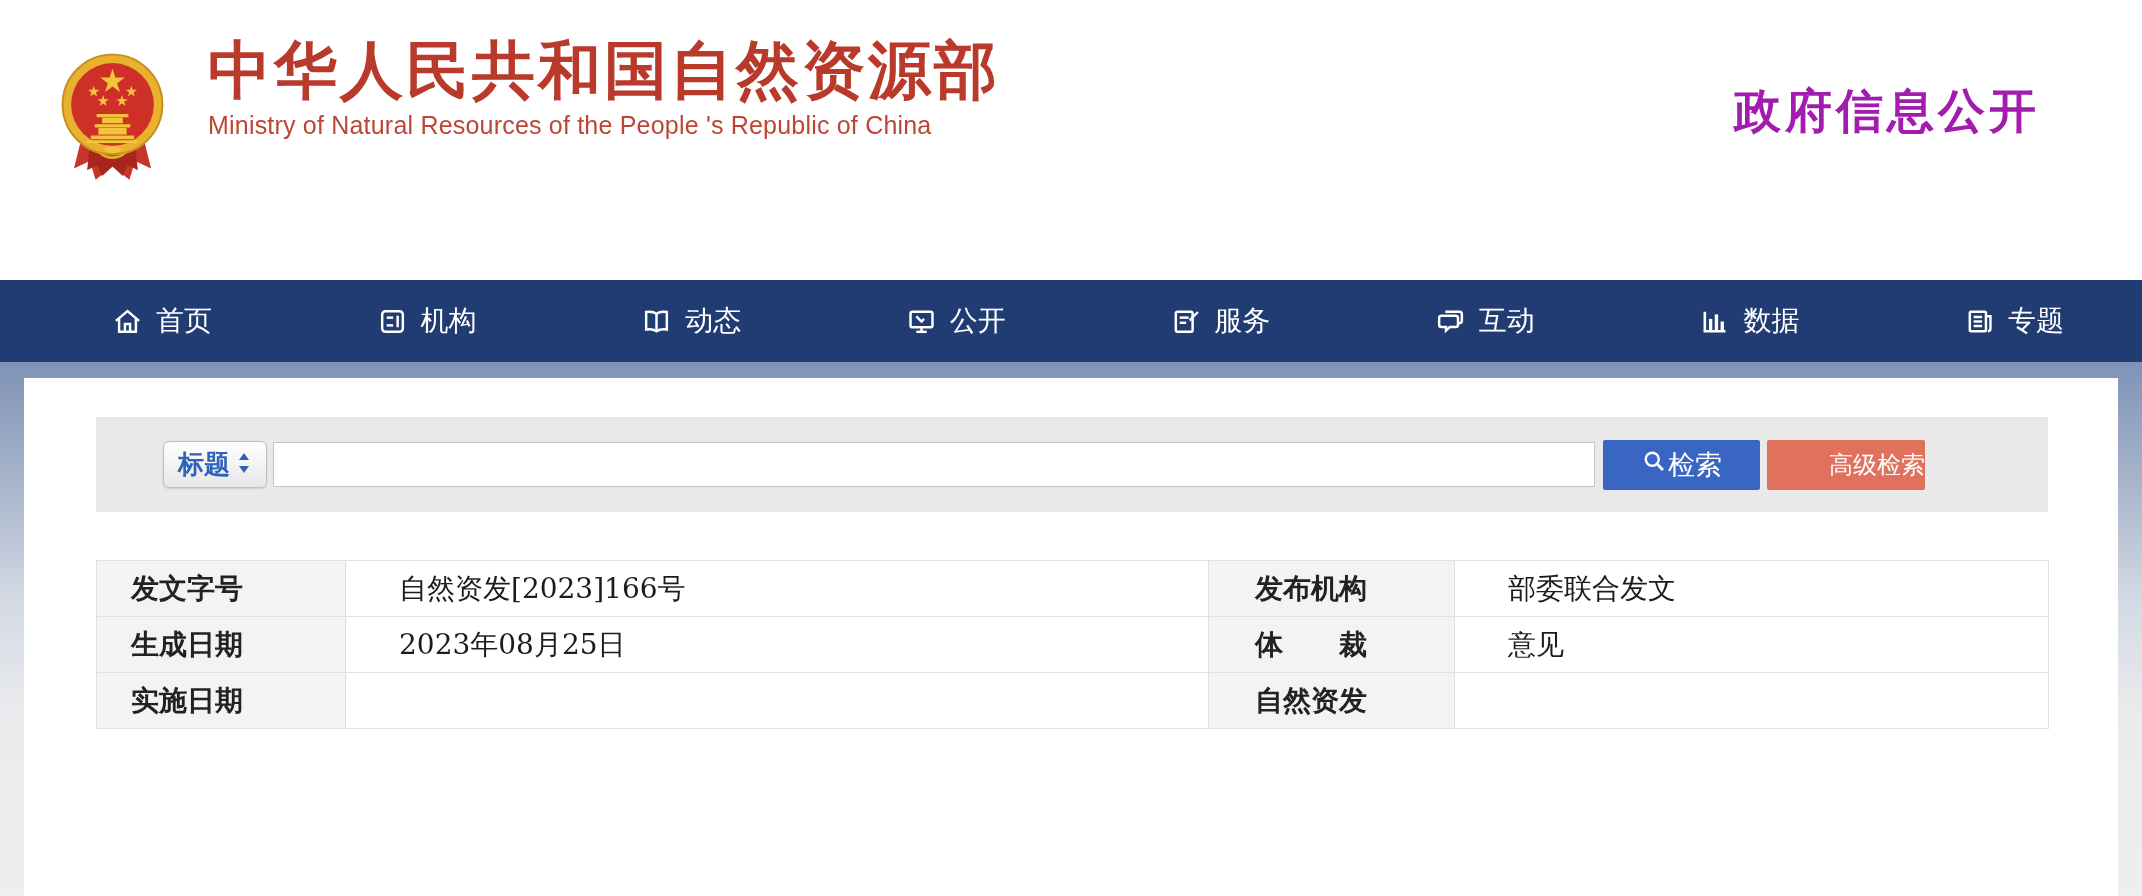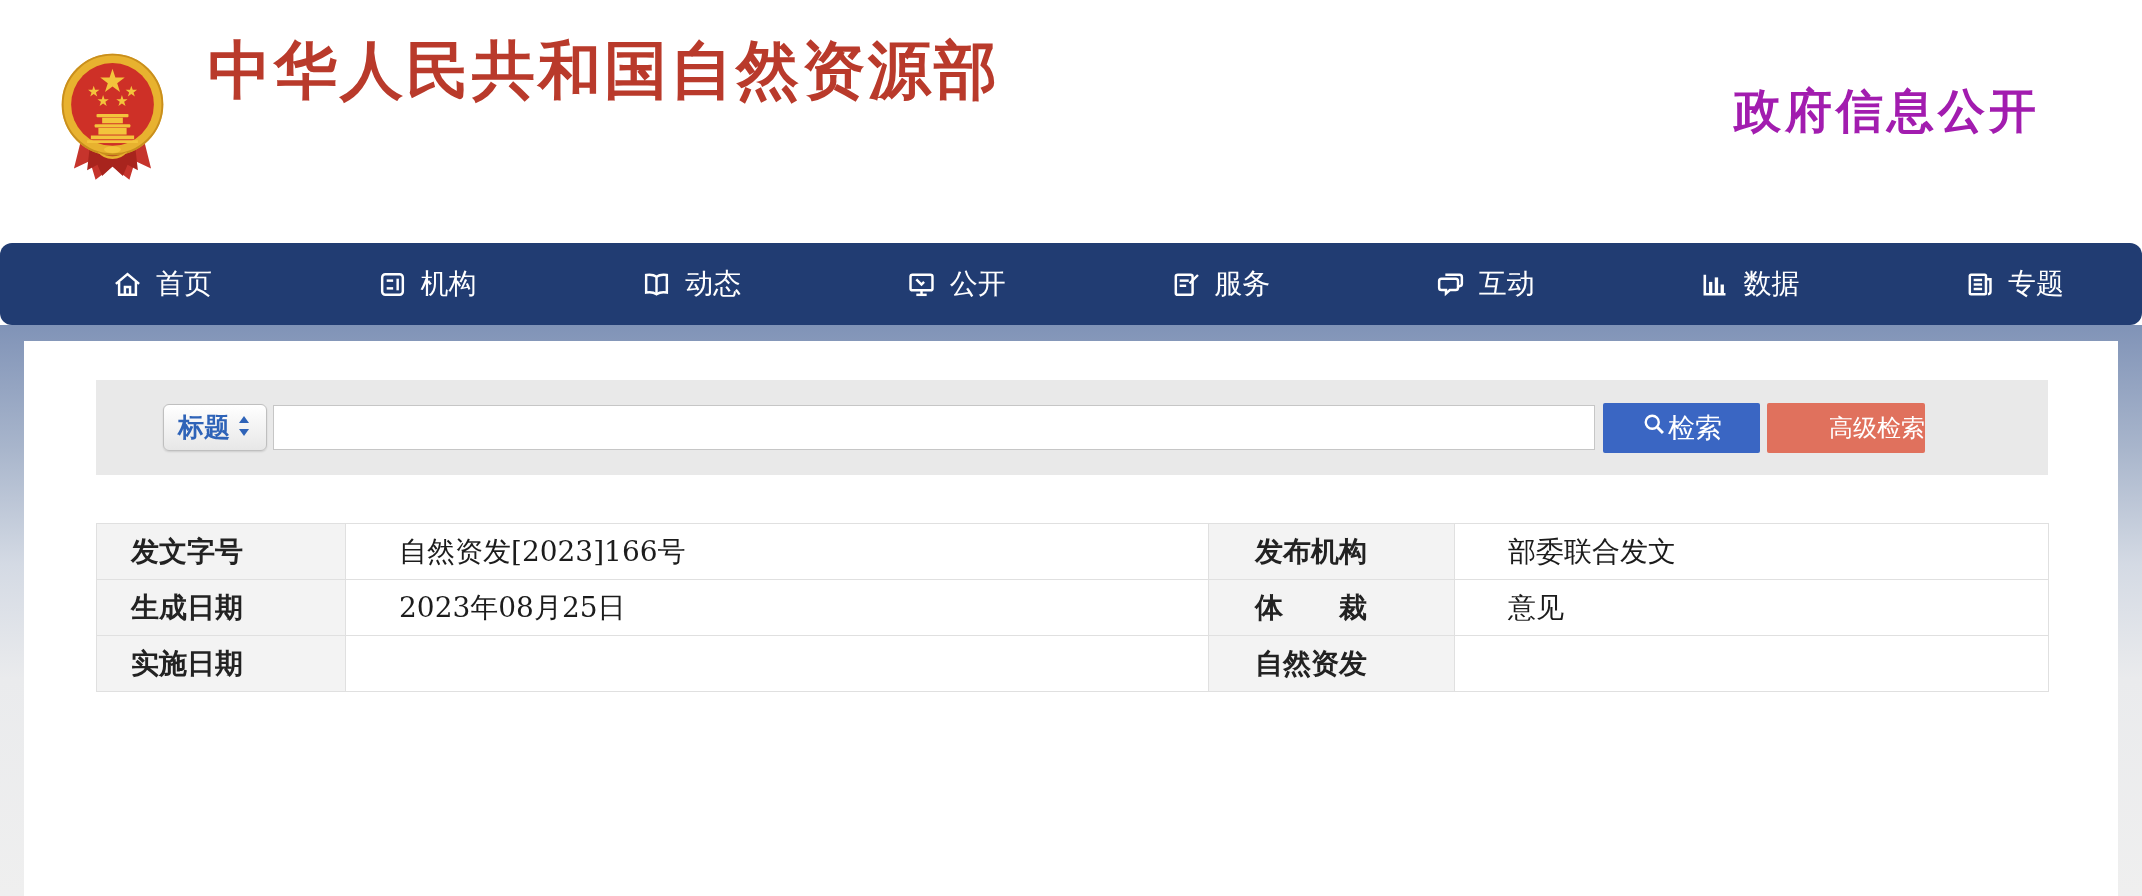--- a/index.html
+++ b/index.html
@@ -1,32 +1,32 @@
 <!DOCTYPE html>
 <html lang="zh"><head>
 <meta charset="utf-8">
 <style>
   * { margin:0; padding:0; box-sizing:border-box; }
   body { margin:0; background:#fff; font-family:"Liberation Sans", sans-serif; }
   .page { position:relative; width:2142px; height:896px; overflow:hidden; background:#fff; }
 
   
-  .site-header { position:relative; width:100%; height:243px; background:#fff; }
+  .site-header { position:relative; width:100%; height:280px; background:#fff; }
   .emblem { position:absolute; left:56px; top:33px; width:113px; height:158px; }
   .title-block { position:absolute; left:208px; top:36px; cursor:pointer; }
   .title-cn { font-size:63px; font-weight:bold; color:#b93a2b; letter-spacing:3px; line-height:1.1;
               font-family:"Liberation Sans", sans-serif; }
   .title-en { margin-top:6px; font-size:25px; color:#bd4534; letter-spacing:0.2px; }
   .right-title { position:absolute; right:102px; top:80px; font-size:47px; font-weight:bold;
                  color:#a21caf; letter-spacing:4px;
                  font-family:Liberation Serif, serif; }
 
   
   .main-nav { display:flex; align-items:center; justify-content:space-between;
-              width:100%; height:82px; background:#213c72; padding:0 78px 0 112px;border-radius:12px; }
+              width:100%; height:82px; background:#213c72; padding:0 78px 0 112px; }
   .nav-item { display:flex; align-items:center; gap:13px; color:#fff; font-size:28px;
               cursor:pointer; white-space:nowrap; }
   .nav-item svg { display:block; }
 
   
   .content-bg { position:relative; width:100%; height:571px;
                 background:linear-gradient(180deg,#8093b7 0%,#a9b6cc 22%,#d4dae4 42%,#eaebed 62%,#efefef 100%); }
   .content-panel { position:absolute; left:24px; top:16px; width:2094px; height:651px; background:#fff; }
 
   
@@ -88,20 +88,21 @@
       <rect x="45" y="101" width="30" height="7" fill="#f3c43c"></rect>
       <rect x="37" y="109" width="46" height="4" fill="#f3c43c"></rect>
       <rect x="33" y="114" width="54" height="3" fill="#f3c43c"></rect>
 
       <path d="M44 126 q16 10 32 0 q-6 8 -16 8 q-10 0 -16 -8 Z" fill="#e8b22f"></path>
       <ellipse cx="60" cy="124" rx="9" ry="3.5" fill="#f3c43c"></ellipse>
     </svg>
 
     <div class="title-block">
       <div class="title-cn">中华人民共和国自然资源部</div>
+      <div class="title-en">Ministry of Natural Resources of the People 's Republic of China</div>
     </div>
 
     <div class="right-title">政府信息公开</div>
   </div>
 
   <div class="main-nav">
 
     <div class="nav-item">
       <span>
         <svg width="31" height="31" viewBox="0 0 24 24" fill="none" stroke="#fff" stroke-width="1.9">

